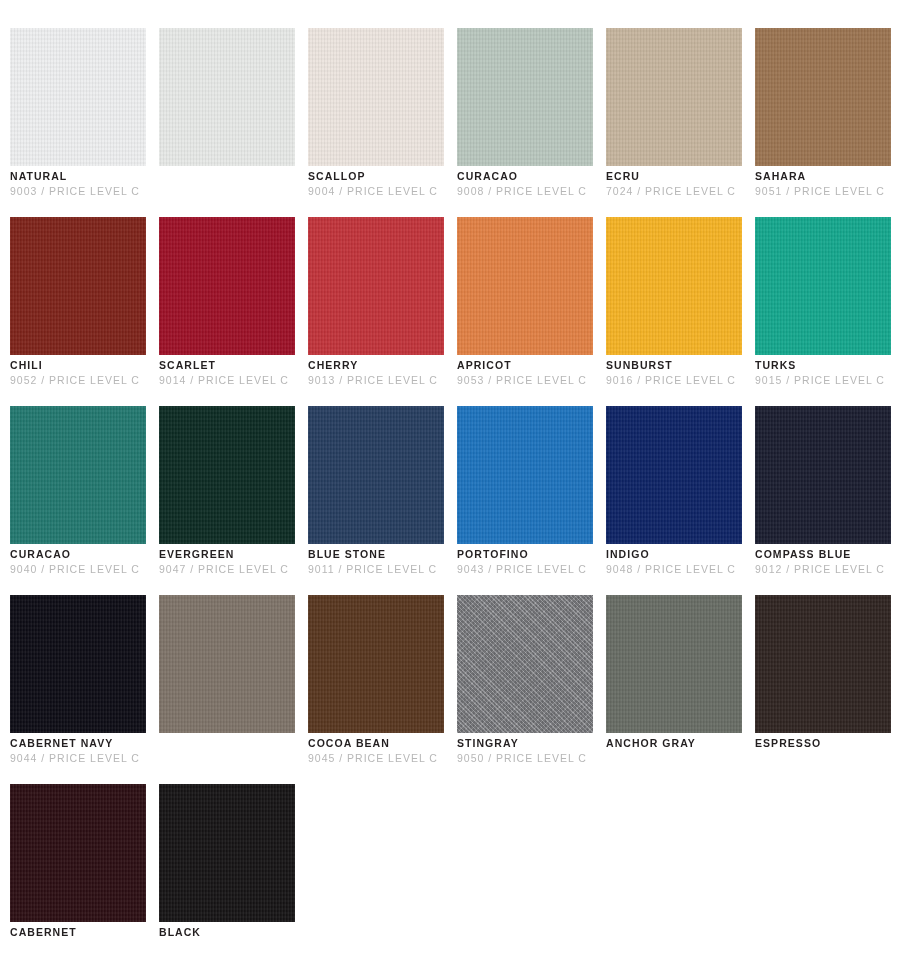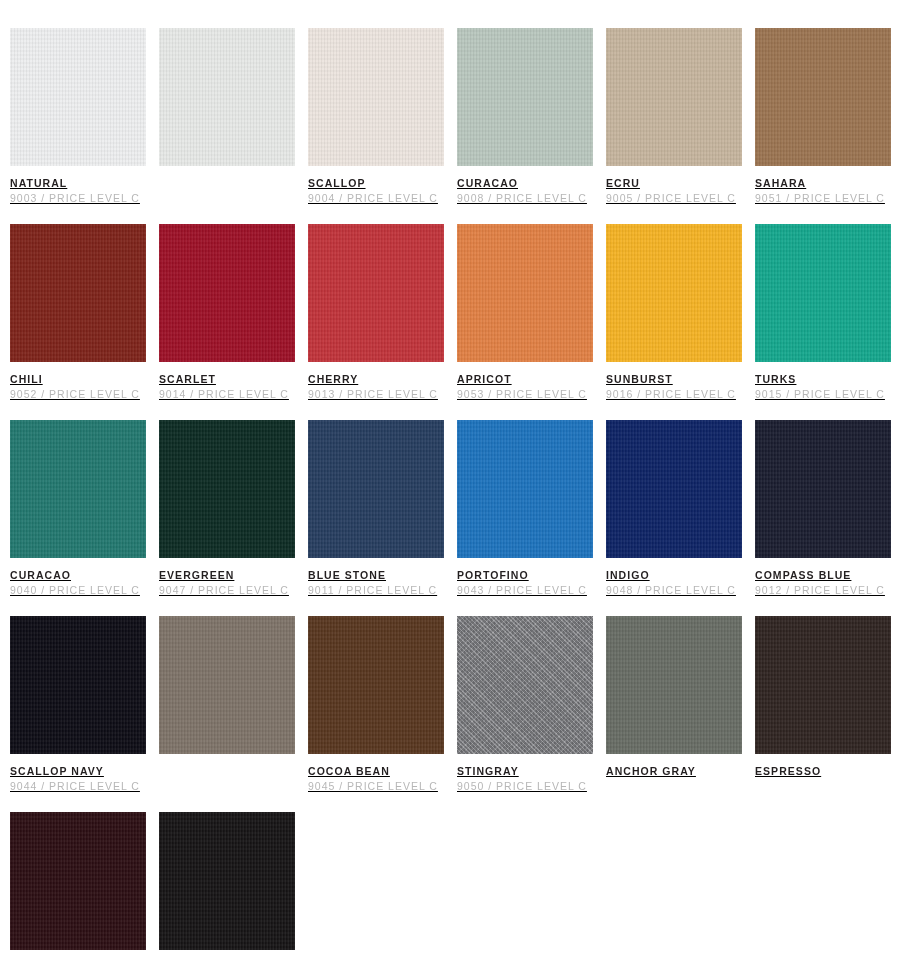--- a/index.html
+++ b/index.html
@@ -78,22 +78,21 @@
         rgba(0,0,0,0.13) 3px),
       repeating-linear-gradient(-45deg,
         rgba(255,255,255,0.10) 0px,
         rgba(255,255,255,0.10) 1px,
         rgba(0,0,0,0.08) 1px,
         rgba(0,0,0,0.08) 4px);
     pointer-events: none;
   }
 
   .swatch-info {
-    padding-top: 11px;
-    text-decoration: underline;
+    padding-top: 4px;
   }
 
   .swatch-name {
     font-size: 10.5px;
     font-weight: bold;
     letter-spacing: 1.05px;
     color: #231f20;
     line-height: 13px;
     white-space: nowrap;
   }
@@ -134,21 +133,21 @@
         <div class="swatch-chip" style="background-color: rgb(184, 198, 189);"></div>
         <div class="swatch-info">
           <div class="swatch-name">CURACAO</div>
           <div class="swatch-meta">9008 / PRICE LEVEL C</div>
         </div>
       </div>
       <div class="swatch-cell">
         <div class="swatch-chip" style="background-color: rgb(197, 180, 157);"></div>
         <div class="swatch-info">
           <div class="swatch-name">ECRU</div>
-          <div class="swatch-meta">9005 / PRICE LEVEL C</div>
+          <div class="swatch-meta">7024 / PRICE LEVEL C</div>
         </div>
       </div>
       <div class="swatch-cell">
         <div class="swatch-chip" style="background-color: rgb(154, 115, 80);"></div>
         <div class="swatch-info">
           <div class="swatch-name">SAHARA</div>
           <div class="swatch-meta">9051 / PRICE LEVEL C</div>
         </div>
       </div>
       <div class="swatch-cell">
@@ -231,21 +230,21 @@
       <div class="swatch-cell">
         <div class="swatch-chip" style="background-color: rgb(25, 28, 46);"></div>
         <div class="swatch-info">
           <div class="swatch-name">COMPASS BLUE</div>
           <div class="swatch-meta">9012 / PRICE LEVEL C</div>
         </div>
       </div>
       <div class="swatch-cell">
         <div class="swatch-chip" style="background-color: rgb(12, 11, 20);"></div>
         <div class="swatch-info">
-          <div class="swatch-name">SCALLOP NAVY</div>
+          <div class="swatch-name">CABERNET NAVY</div>
           <div class="swatch-meta">9044 / PRICE LEVEL C</div>
         </div>
       </div>
       <div class="swatch-cell">
         <div class="swatch-chip" style="background-color: rgb(125, 114, 103);"></div>
       </div>
       <div class="swatch-cell">
         <div class="swatch-chip" style="background-color: rgb(87, 53, 30);"></div>
         <div class="swatch-info">
           <div class="swatch-name">COCOA BEAN</div>

